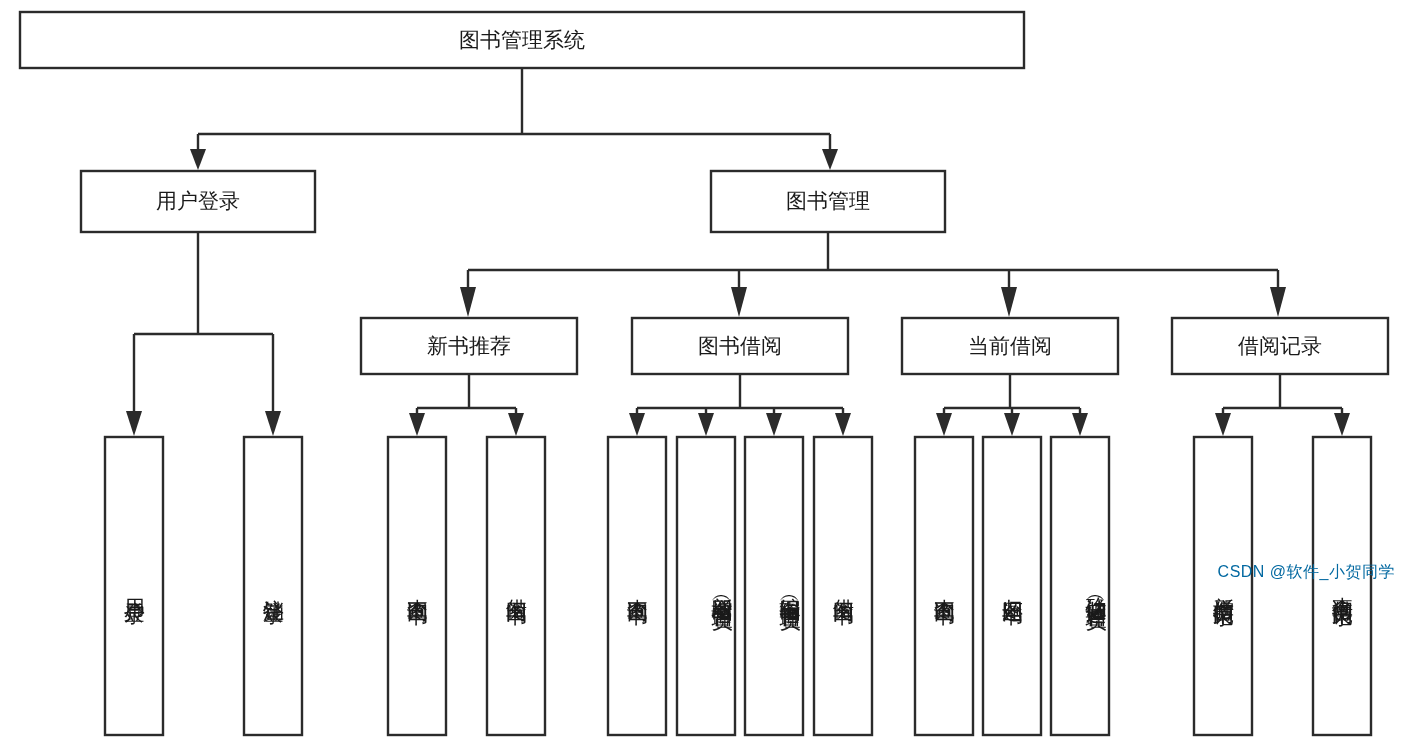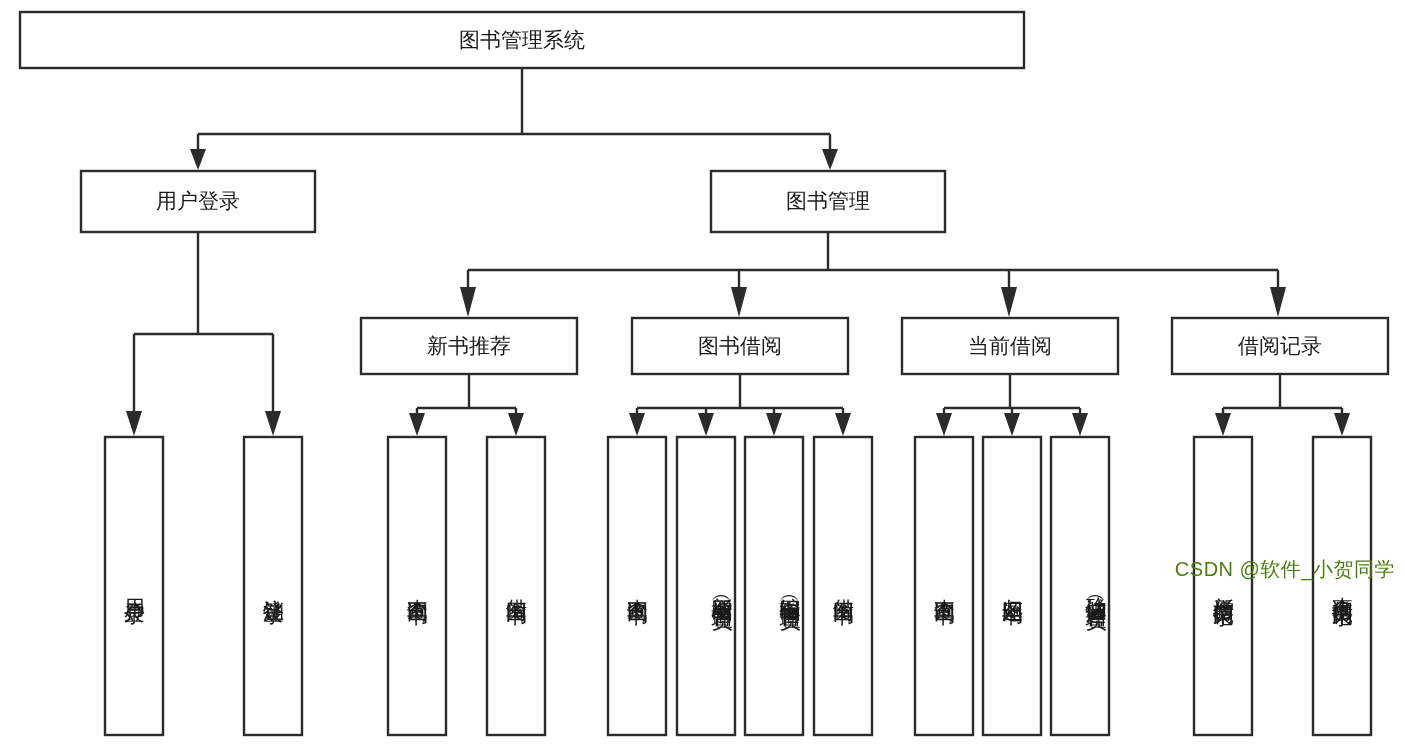--- a/index.html
+++ b/index.html
@@ -61,22 +61,22 @@
     justify-content: center;
     text-align: center;
     user-select: none;
     white-space: nowrap;
   }
   .watermark {
     position: absolute;
     right: 10px;
     bottom: 6px;
     font-family: "Liberation Sans", sans-serif;
-    font-size: 20px;
-    color: #4d7c0f;
+    font-size: 16px;
+    color: #0369a1;
     letter-spacing: 0.5px;
     user-select: none;
   }
 </style>
 </head>
 <body>
 
 <div id="diagram-root">
 
   <svg class="diagram-canvas" viewBox="0 0 1405 747">

